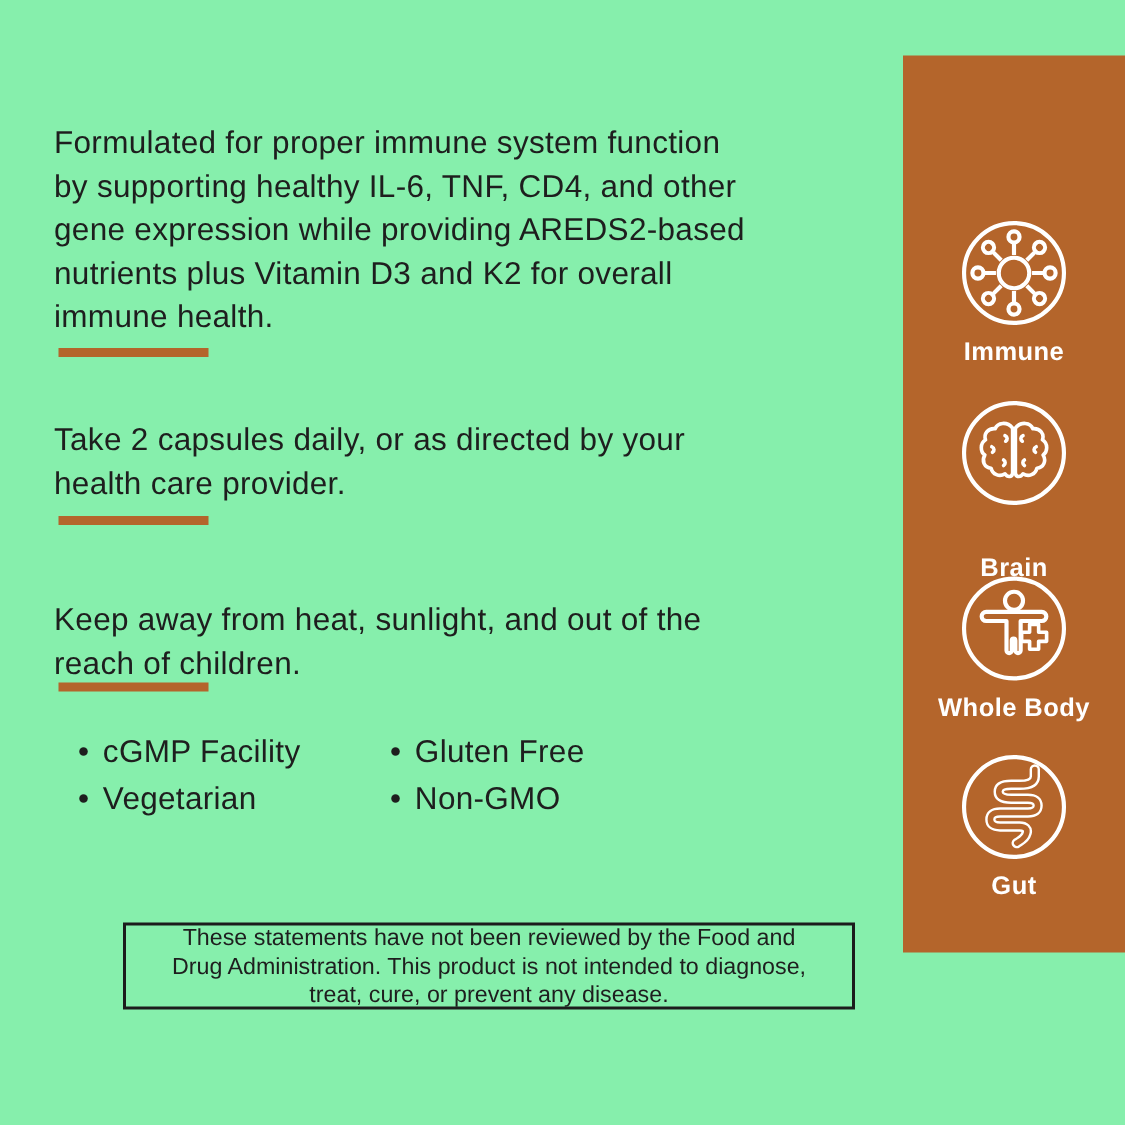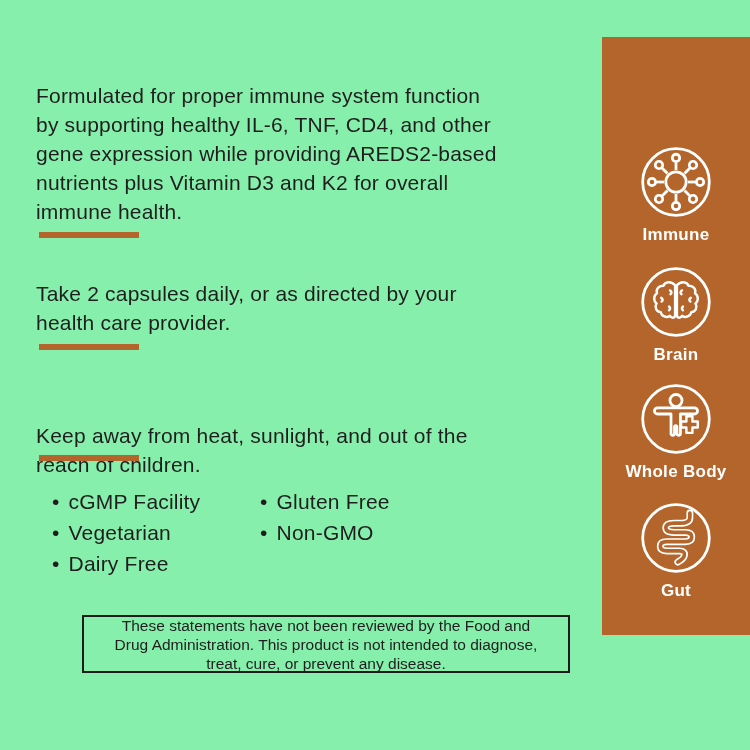--- a/index.html
+++ b/index.html
@@ -7,21 +7,21 @@
     position:relative;width:750px;height:750px;background:#86efac;overflow:hidden;
     font-family:"Liberation Sans","DejaVu Sans",sans-serif;color:var(--text,#1e1e1e);
   }
   .para{
     position:absolute;left:36px;width:545px;
     font-size:21px;line-height:29px;letter-spacing:.2px;
     white-space:pre-line;color:var(--text,#1e1e1e);
   }
   #para-immune{top:60px;}
   #para-dosage{top:258px;}
-  #para-storage{top:400px;}
+  #para-storage{top:378px;}
   .divider{
     position:absolute;left:39px;width:100px;height:6px;
     background:var(--accent,#B4652B);
   }
   #divider-1{top:232px;}
   #divider-2{top:344px;}
   #divider-3{top:455px;}
   .features{position:absolute;top:486px;}
   #features-col-1{left:52px;}
   #features-col-2{left:260px;}
@@ -40,21 +40,21 @@
   }
   .sidebar{
     position:absolute;left:602px;top:37px;width:148px;height:598px;
     background:var(--accent,#B4652B);
   }
   .icon-group{
     position:absolute;left:0;width:100%;
     display:flex;flex-direction:column;align-items:center;
   }
   #icon-group-immune{top:108px;}
-  #icon-group-brain{top:228px;}
+  #icon-group-brain{top:228px;gap:24px;}
   #icon-group-whole-body{top:345px;}
   #icon-group-gut{top:464px;}
   .icon-group svg{display:block;}
   .icon-label{
     margin-top:6px;font-size:17px;font-weight:700;color:#ffffff;
     letter-spacing:.3px;white-space:nowrap;
   }
   .wstroke{fill:none;stroke:#ffffff;}
   .plus-fill{fill:var(--accent,#B4652B);stroke:#ffffff;}
   .tube-outer{fill:none;stroke:#ffffff;stroke-width:7.5;stroke-linecap:round;stroke-linejoin:round;}
@@ -79,21 +79,20 @@
   <div class="divider" id="divider-2"></div>
 
   <p class="para" id="para-storage">Keep away from heat, sunlight, and out of the
 reach of children.</p>
 
   <div class="divider" id="divider-3"></div>
 
   <div class="features" id="features-col-1">
     <div class="feature-item"><span class="bullet">•</span><span>cGMP Facility</span></div>
     <div class="feature-item"><span class="bullet">•</span><span>Vegetarian</span></div>
-    <div class="feature-item"><span class="bullet">•</span><span>Dairy Free</span></div>
   </div>
 
   <div class="features" id="features-col-2">
     <div class="feature-item"><span class="bullet">•</span><span>Gluten Free</span></div>
     <div class="feature-item"><span class="bullet">•</span><span>Non-GMO</span></div>
   </div>
 
   <div class="disclaimer-box">
     <div class="disclaimer-text">These statements have not been reviewed by the Food and
 Drug Administration. This product is not intended to diagnose,

